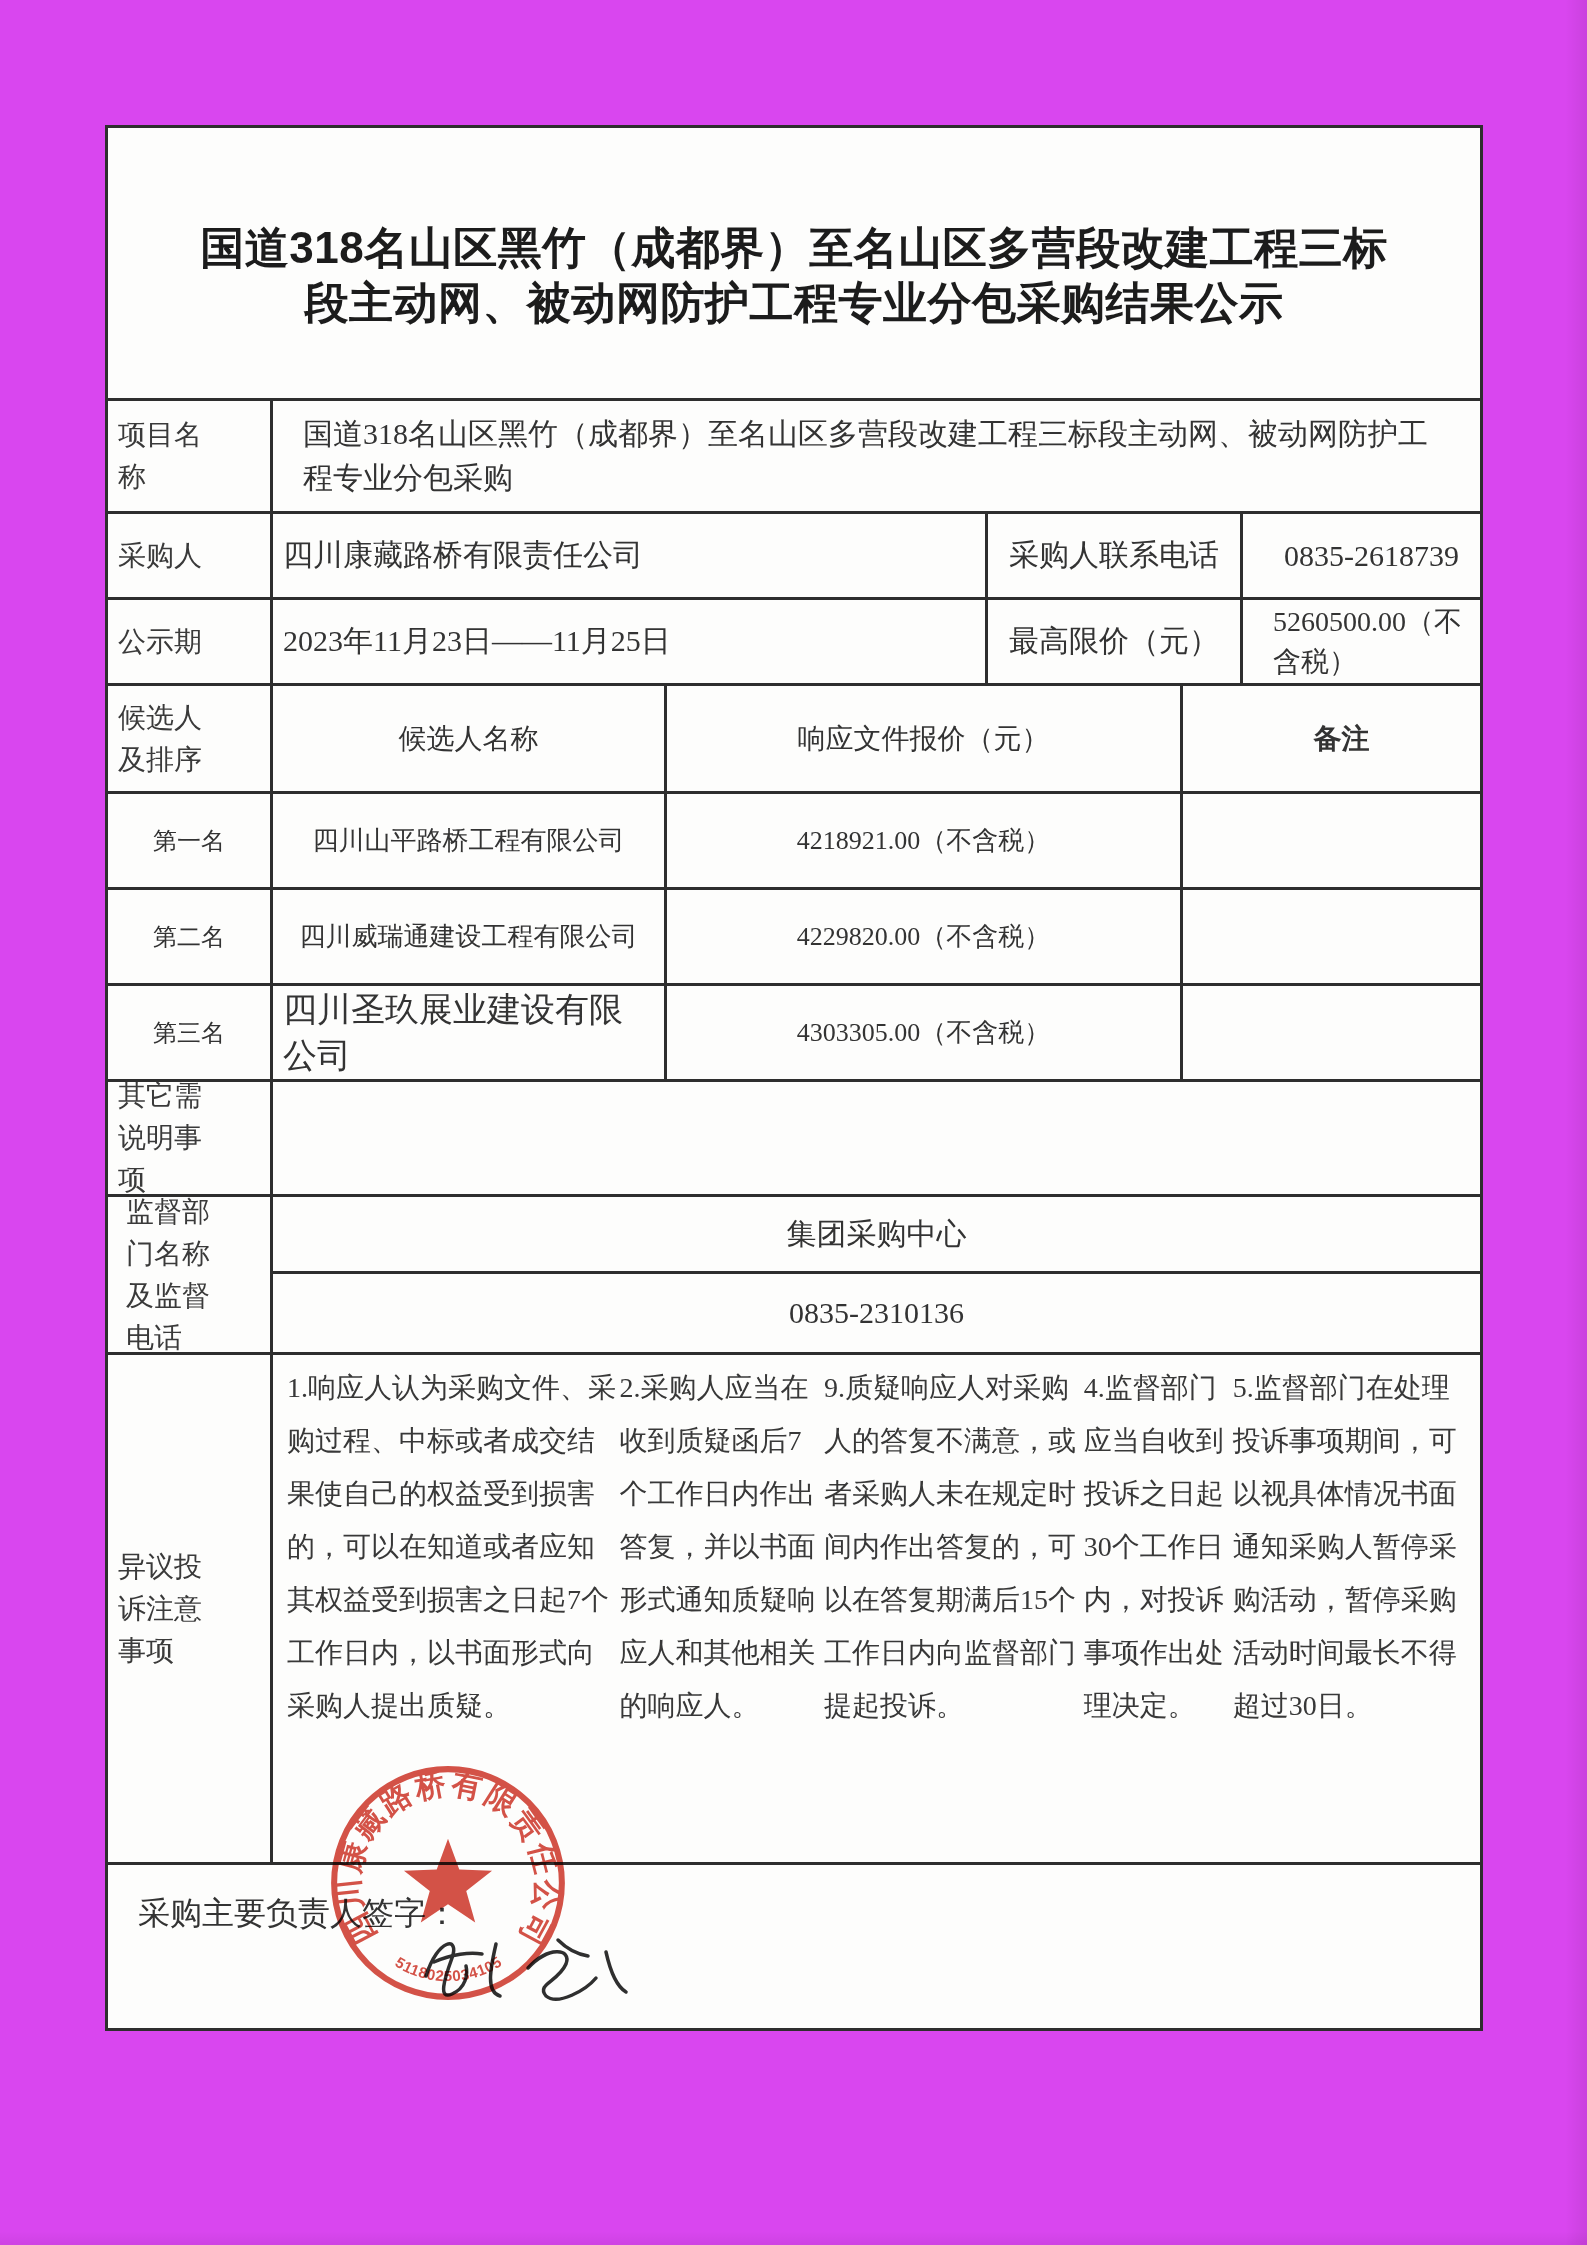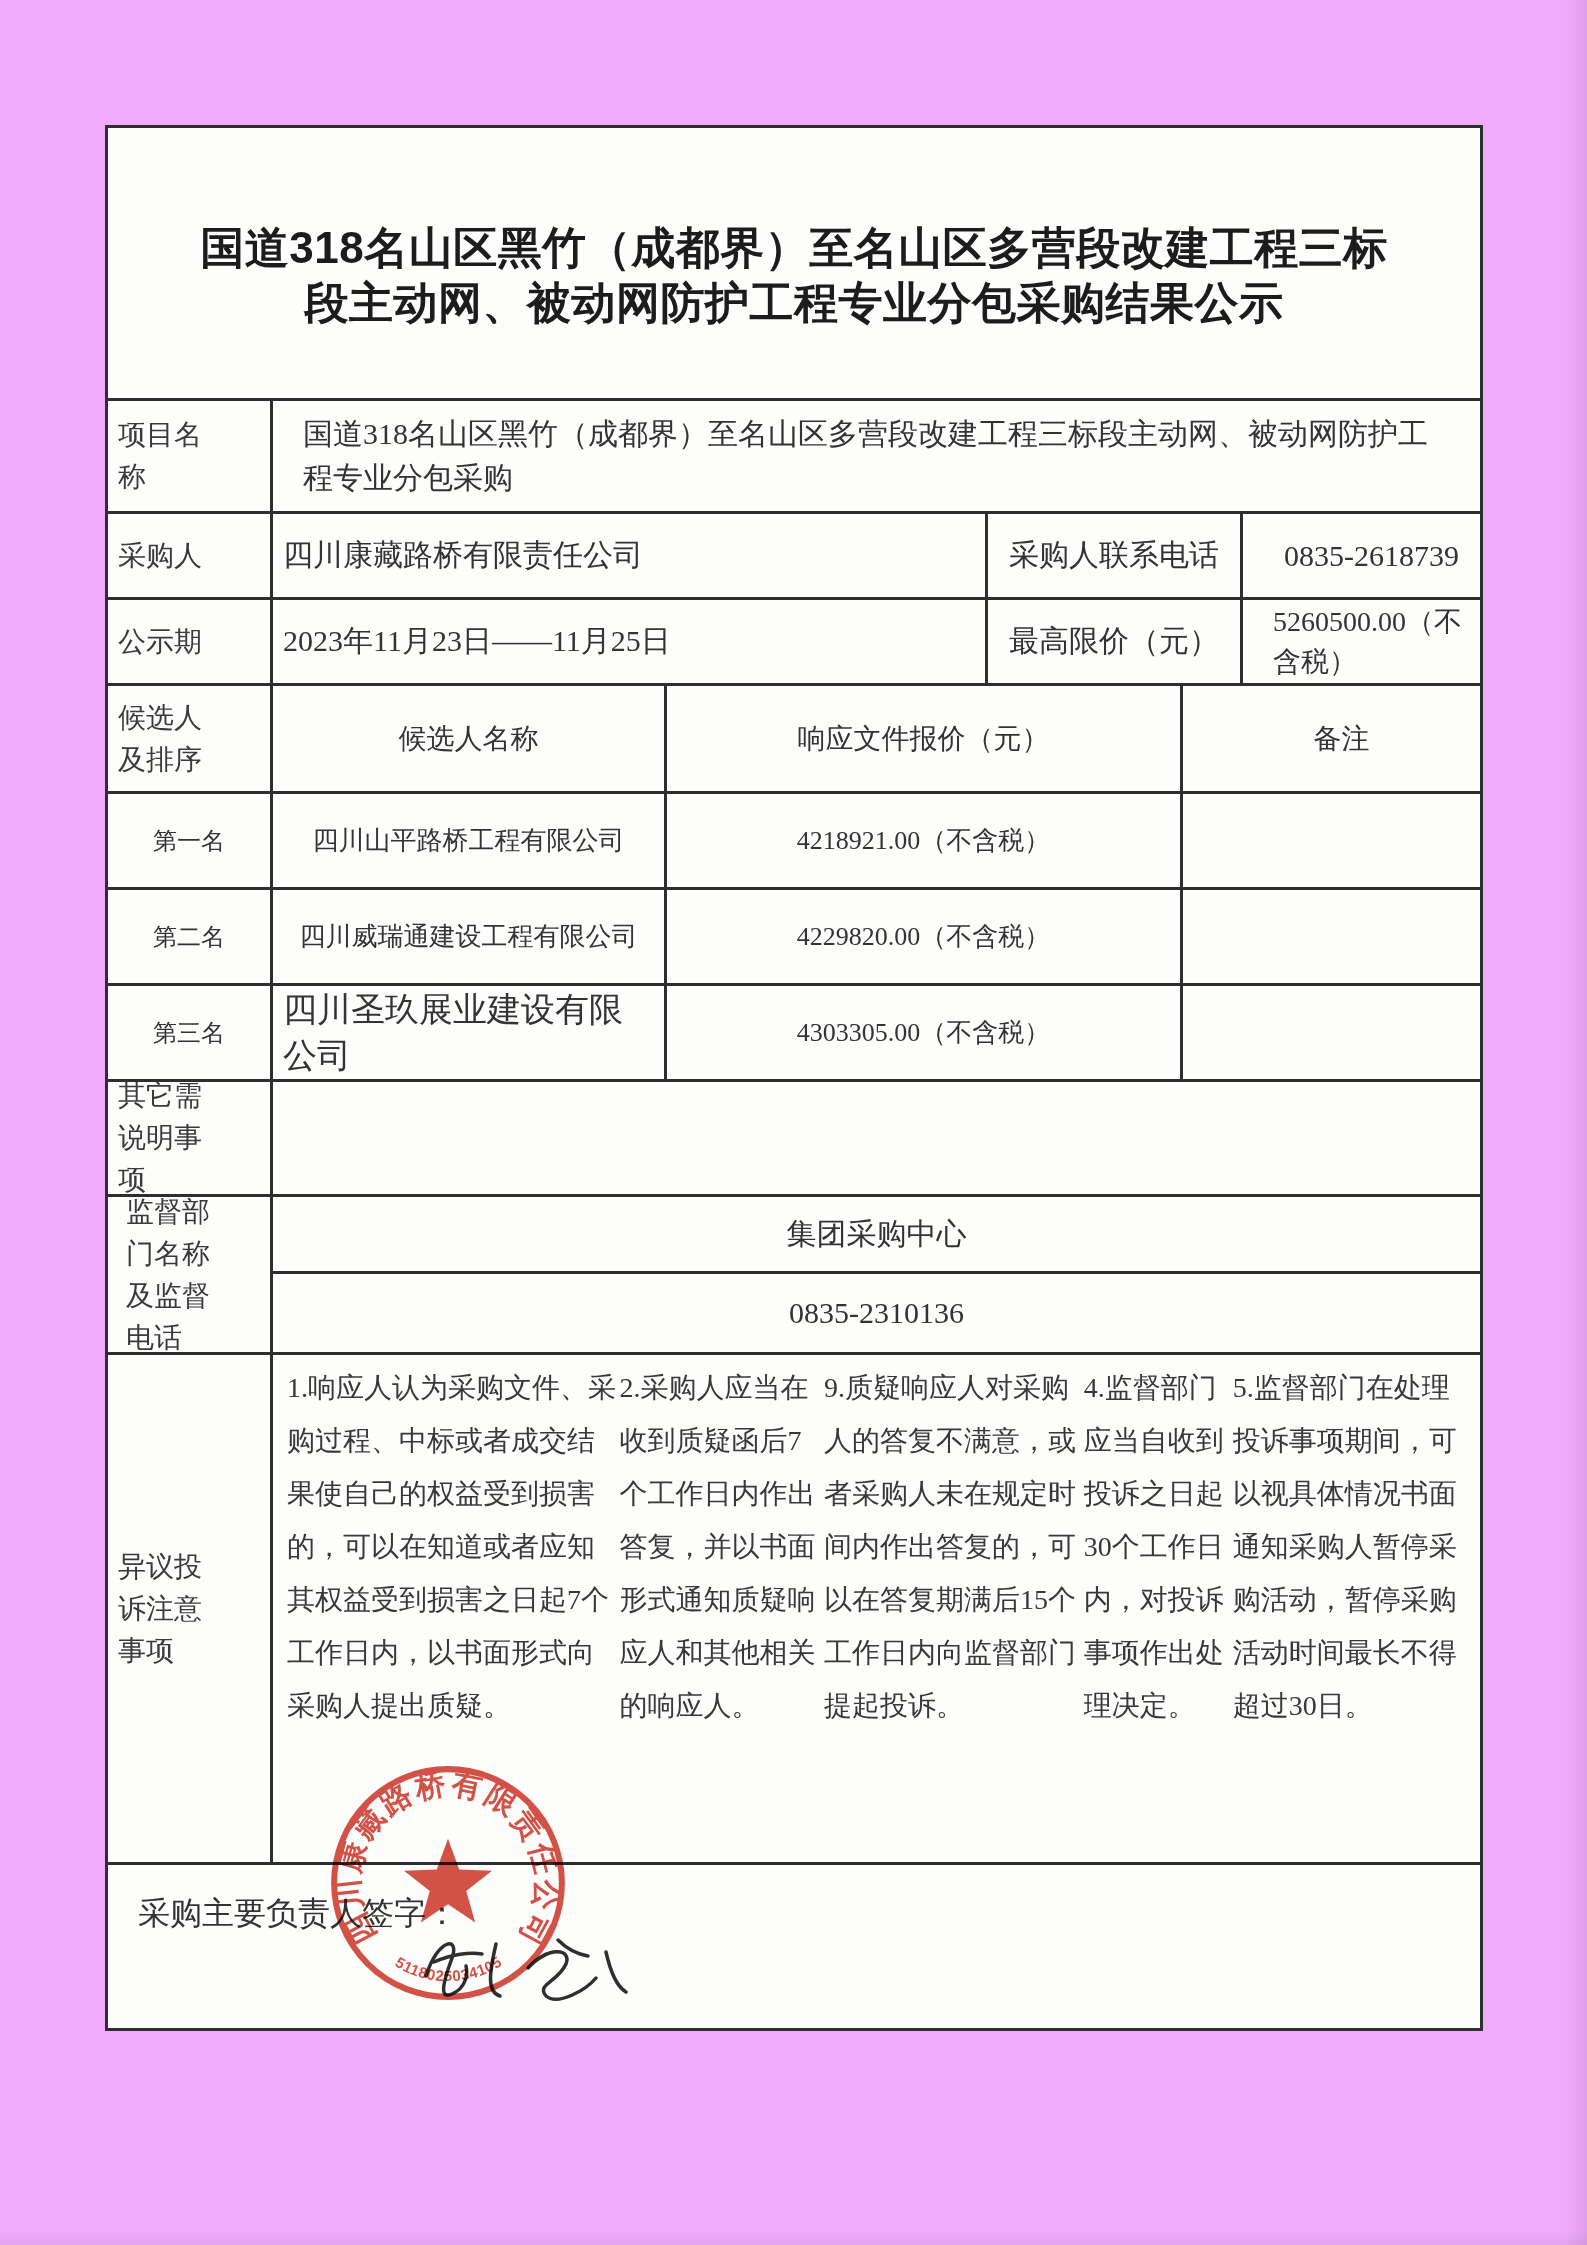--- a/index.html
+++ b/index.html
@@ -1,18 +1,18 @@
 <!DOCTYPE html>
 <html><head>
 <meta charset="utf-8">
 <style>
   html,body{margin:0;padding:0;background:#e9e9e7;}
   .canvas{
     position:relative;width:1587px;height:2245px;margin:0 auto;
-    background:#f0abfc;overflow:hidden;
+    background:#d946ef;overflow:hidden;
     font-family:"Liberation Serif","DejaVu Serif",serif;color:#333;
   }
   .edge-shade{position:absolute;right:0;top:0;width:22px;height:100%;
     background:linear-gradient(to right, rgba(0,0,0,0), rgba(0,0,0,0.07));}
   .edge-shade-bottom{position:absolute;left:0;bottom:0;width:100%;height:14px;
     background:linear-gradient(to bottom, rgba(0,0,0,0), rgba(0,0,0,0.05));}
 
   .frame{position:absolute;left:105px;top:125px;width:1378px;height:1906px;
     border:3px solid #2e2e2e;box-sizing:border-box;background:#fdfdfc;}
 
@@ -33,21 +33,21 @@
   .lbl{display:inline-block;width:88px;line-height:42px;font-size:28px;color:#3a3a3a;}
   .center{justify-content:center;text-align:left;}
   .w-label{width:165px;flex:none;}
   .w-v1{flex:1;}
   .w-v{width:715px;flex:none;}
   .w-l2{width:255px;flex:none;}
   .w-v2{flex:1;}
   .w-rank{width:165px;flex:none;}
   .w-name{width:394px;flex:none;}
   .w-bid{width:516px;flex:none;}
-  .w-rem{flex:1;}
+  .w-rem{flex:1;font-weight:bold;}
   .r-project{height:110px;}
   .r-std{height:86px;}
   .r-chead{height:108px;font-size:28px;}
   .r-cand{height:96px;}
   .rank-txt{font-size:24px;}
   .proj{max-width:1150px;line-height:44px;}
   .tight{max-width:662px;line-height:44px;}
   .pricewrap{line-height:40px;font-size:28px;}
   .r-other{height:115px;}
   .r-super{height:158px;}

